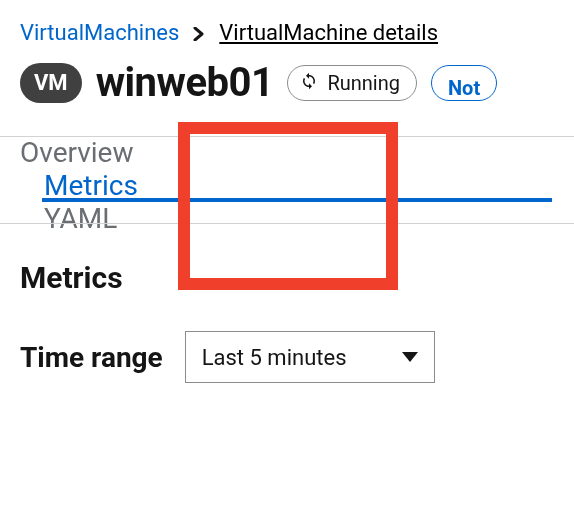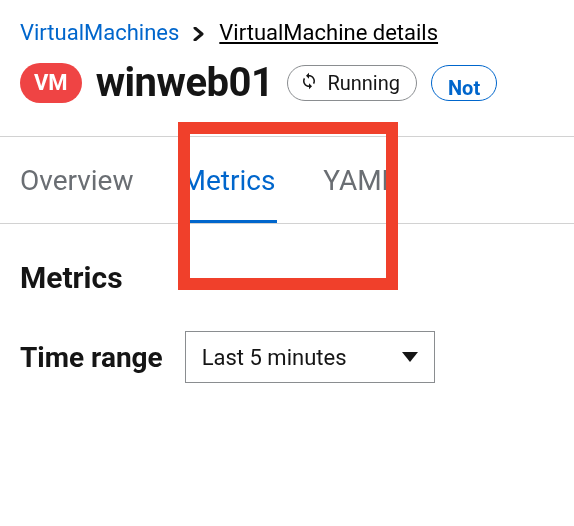--- a/index.html
+++ b/index.html
@@ -25,21 +25,21 @@
     .breadcrumb-current { color: #000000; text-decoration: underline; }
 
     
     .header {
       display: flex;
       align-items: center;
       gap: 14px;
       margin-bottom: 20px;
     }
     .badge {
-      background: #ef4444;
+      background: #404040;
       color: #fff;
       font-weight: 700;
       font-size: 22px;
       border-radius: 22px;
       height: 40px;
       padding: 0 14px;
       display: inline-flex;
       align-items: center;
       justify-content: center;
       text-align: center;
@@ -80,20 +80,21 @@
     }
     .tabs-divider-top { top: 0; }
     .tabs-divider-bottom { bottom: 0; }
 
     .tabs {
       display: flex;
       align-items: stretch;
       gap: 0;
       height: 88px;
       position: relative;
+      flex-direction: column;
     }
     .tab {
       display: flex;
       align-items: center;
       font-size: 28px;
       color: #6a6e73;
       padding: 0 24px;
       cursor: pointer;
       position: relative;
     }

